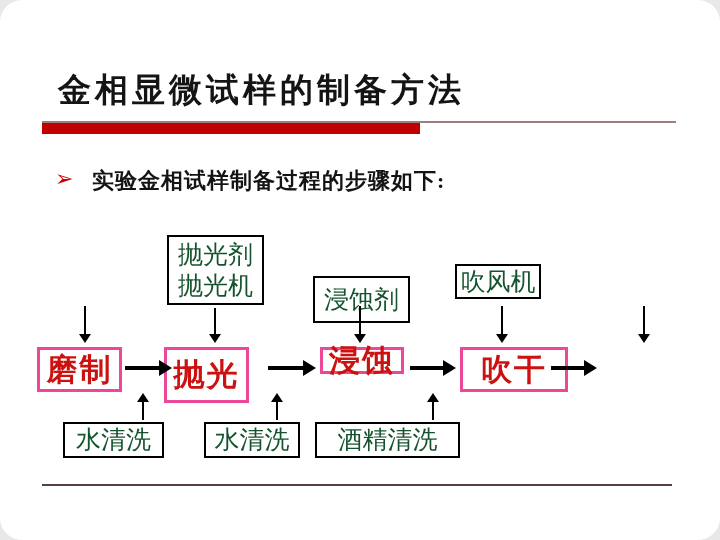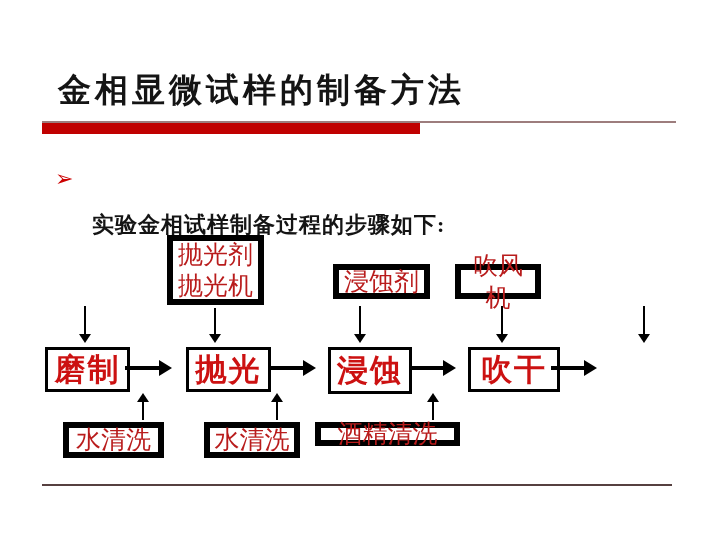--- a/index.html
+++ b/index.html
@@ -1,49 +1,49 @@
 <!DOCTYPE html>
 <html><head>
 <meta charset="utf-8">
 <style>
   html,body{margin:0;padding:0;background:#e8e8e8;}
   .slide{
     position:relative;width:720px;height:540px;background:#ffffff;
-    overflow:hidden;font-family:"Liberation Sans","DejaVu Sans",sans-serif;
+    overflow:hidden;font-family:"Liberation Sans","DejaVu Sans",sans-serif;border-radius:22px;
   }
   
   .title{
     position:absolute;left:58px;top:68px;
     font-family:"Liberation Serif","DejaVu Serif",serif;
     font-weight:bold;font-size:33px;color:#141414;letter-spacing:4px;
     white-space:nowrap;
   }
   .rule-thin{position:absolute;left:42px;top:121px;width:634px;height:2px;background:#9d7d7d;}
   .rule-thick{position:absolute;left:42px;top:123px;width:378px;height:11px;background:#c00000;}
   
   .bullet-marker{
     position:absolute;left:55px;top:168px;font-size:22px;color:#cc0000;line-height:1;
   }
   .bullet-text{
     position:absolute;left:92px;top:166px;
     font-family:"Liberation Serif","DejaVu Serif",serif;
-    font-weight:bold;font-size:22px;color:#141414;letter-spacing:1px;white-space:nowrap;margin-top:44px;
+    font-weight:bold;font-size:22px;color:#141414;letter-spacing:1px;white-space:nowrap;
   }
   
   .inbox{
     position:absolute;box-sizing:border-box;background:#fff;
-    border:6px solid #000000;color:#b91c1c;
+    border:2px solid #000000;color:#14532d;
     display:flex;align-items:center;justify-content:center;
     font-size:25px;line-height:1.25;text-align:center;white-space:pre-line;
   }
   .step{
     position:absolute;box-sizing:border-box;background:#fff;
-    border:3px solid #000000;color:#cc1111;font-weight:bold;
+    border:3px solid #ec4899;color:#cc1111;font-weight:bold;
     display:flex;align-items:center;justify-content:center;
-    font-size:31px;letter-spacing:2px;white-space:nowrap;margin-left:8px;
+    font-size:31px;letter-spacing:2px;white-space:nowrap;
   }
   
   .arr-h{position:absolute;height:16px;}
   .arr-h .shaft{position:absolute;left:0;top:6px;height:4px;background:#000;right:11px;}
   .arr-h .head{position:absolute;right:0;top:0;width:0;height:0;
     border-left:13px solid #000;border-top:8px solid transparent;border-bottom:8px solid transparent;}
   .arr-v{position:absolute;width:14px;}
   .arr-v .shaft{position:absolute;left:6px;width:2px;background:#000;}
   .arr-down .shaft{top:0;bottom:8px;}
   .arr-down .head{position:absolute;left:1px;bottom:0;width:0;height:0;
@@ -61,21 +61,21 @@
 
   <div class="title">金相显微试样的制备方法</div>
   <div class="rule-thin"></div>
   <div class="rule-thick"></div>
 
   <div class="bullet-marker">➢</div>
   <div class="bullet-text">实验金相试样制备过程的步骤如下:</div>
 
   <div class="inbox" style="left:167px;top:235px;width:97px;height:70px;">抛光剂
 抛光机</div>
-  <div class="inbox" style="left:313px;top:264px;width:97px;height:35px;margin-left:20px;">浸蚀剂</div>
+  <div class="inbox" style="left:313px;top:276px;width:97px;height:47px;">浸蚀剂</div>
   <div class="inbox" style="left:455px;top:264px;width:86px;height:35px;">吹风机</div>
 
   <div class="arr-v arr-down" style="left:78px;top:306px;height:37px;">
       <div class="shaft"></div>
       <div class="head"></div>
     </div>
   <div class="arr-v arr-down" style="left:208px;top:308px;height:35px;">
       <div class="shaft"></div>
       <div class="head"></div>
     </div>
@@ -86,23 +86,23 @@
   <div class="arr-v arr-down" style="left:495px;top:306px;height:37px;">
       <div class="shaft"></div>
       <div class="head"></div>
     </div>
   <div class="arr-v arr-down" style="left:637px;top:306px;height:37px;">
       <div class="shaft"></div>
       <div class="head"></div>
     </div>
 
   <div class="step" style="left:37px;top:347px;width:85px;height:45px;">磨制</div>
-  <div class="step" style="left:178px;top:347px;width:85px;height:45px;">抛光</div>
-  <div class="step" style="left:320px;top:347px;width:84px;height:47px;">浸蚀</div>
-  <div class="step" style="left:460px;top:347px;width:92px;height:45px;text-align:right;">吹干</div>
+  <div class="step" style="left:164px;top:347px;width:85px;height:56px;">抛光</div>
+  <div class="step" style="left:320px;top:347px;width:84px;height:27px;">浸蚀</div>
+  <div class="step" style="left:460px;top:347px;width:108px;height:45px;text-align:right;">吹干</div>
 
   <div class="arr-h" style="left:125px;top:360px;width:47px;">
       <div class="shaft"></div>
       <div class="head"></div>
     </div>
   <div class="arr-h" style="left:268px;top:360px;width:48px;">
       <div class="shaft"></div>
       <div class="head"></div>
     </div>
   <div class="arr-h" style="left:410px;top:360px;width:46px;">
@@ -122,17 +122,17 @@
       <div class="shaft"></div>
       <div class="head"></div>
     </div>
   <div class="arr-v arr-up" style="left:426px;top:393px;height:27px;">
       <div class="shaft"></div>
       <div class="head"></div>
     </div>
 
   <div class="inbox" style="left:63px;top:422px;width:101px;height:36px;">水清洗</div>
   <div class="inbox" style="left:204px;top:422px;width:96px;height:36px;">水清洗</div>
-  <div class="inbox" style="left:315px;top:422px;width:145px;height:24px;">酒精清洗</div>
+  <div class="inbox" style="left:315px;top:422px;width:145px;height:36px;">酒精清洗</div>
 
   <div class="rule-bottom"></div>
 
 </div>
 
 </body></html>

